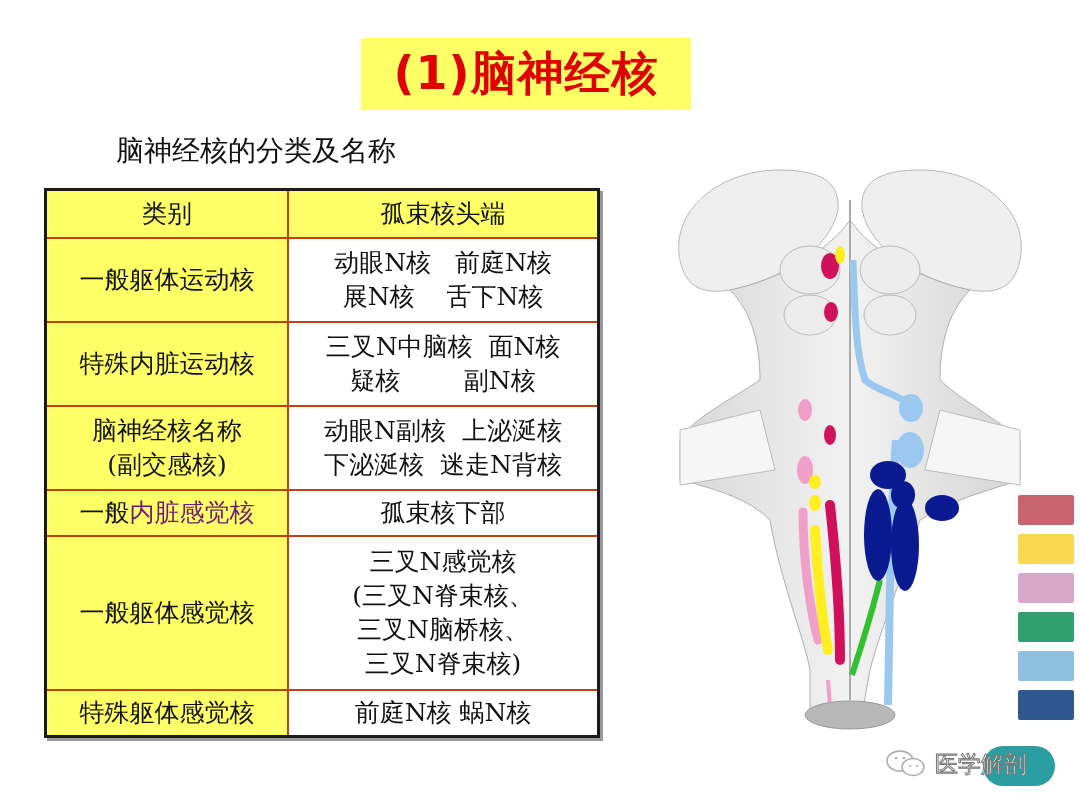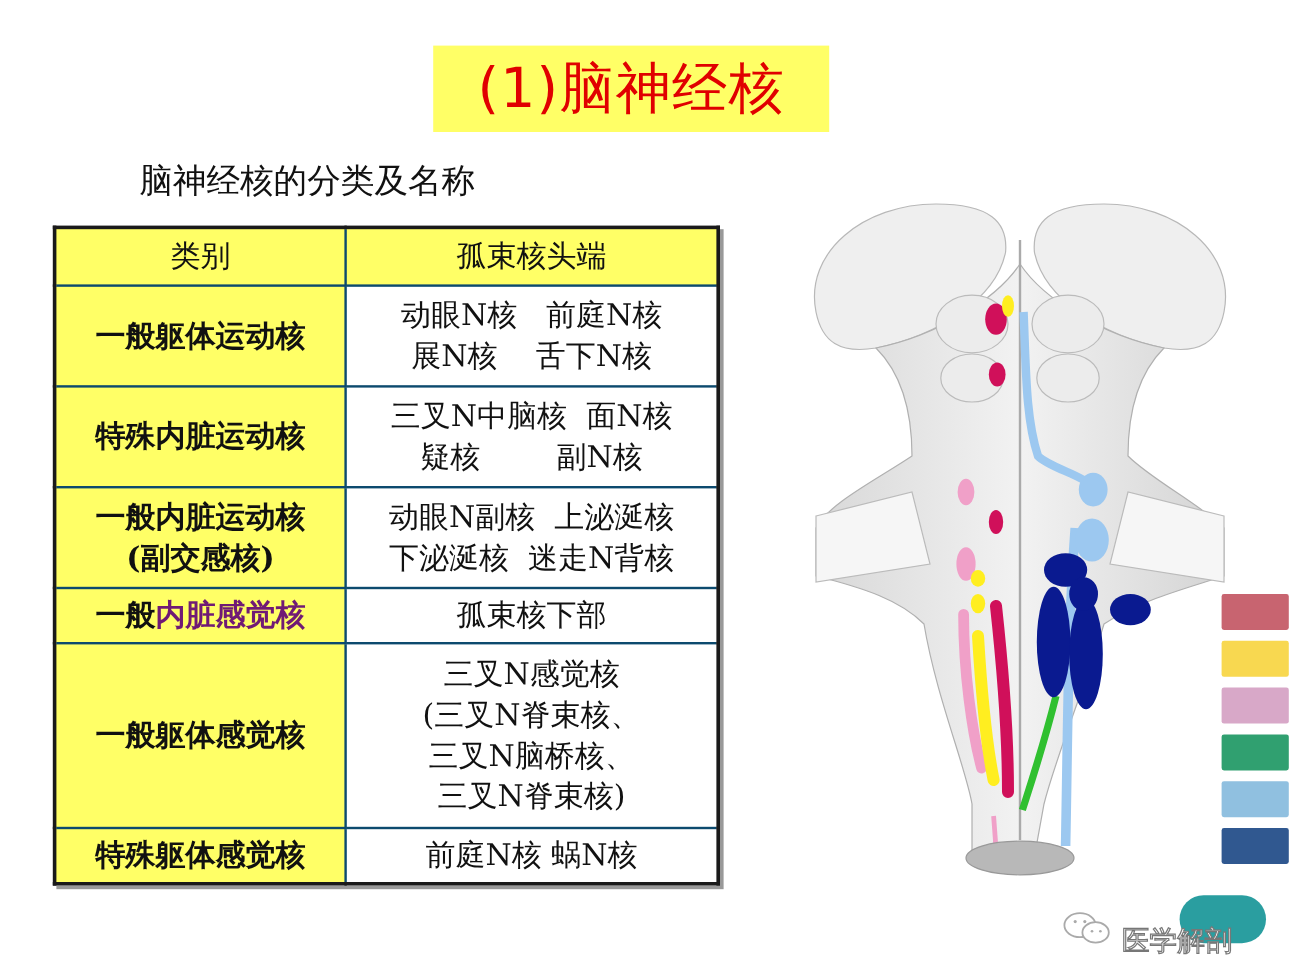--- a/index.html
+++ b/index.html
@@ -1,35 +1,35 @@
 <!DOCTYPE html>
 <html><head>
 <meta charset="utf-8">
 <style>
   html, body { margin:0; padding:0; }
   body { width:1080px; height:810px; background:#ffffff; position:relative; overflow:hidden;
          font-family:"DejaVu Sans", sans-serif; }
   .title-box { position:absolute; left:361px; top:38px; width:330px; height:72px; background:#ffff66;
                display:flex; align-items:center; justify-content:center; }
-  .title-box span { color:#e00000; font-size:46px; font-weight:normal; font-family:"DejaVu Sans", sans-serif; letter-spacing:1px; }
+  .title-box span { color:#e00000; font-size:46px; font-weight:bold; font-family:"DejaVu Sans", sans-serif; letter-spacing:1px; }
   .subtitle { position:absolute; left:116px; top:132px; font-size:28px; color:#111; font-family:"DejaVu Sans", sans-serif; }
   table.nuclei { position:absolute; left:44px; top:188px; width:556px; border-collapse:collapse;
                  border:3px solid #1a1a1a; box-shadow:3px 3px 0 #999; }
-  table.nuclei td, table.nuclei th { border:2px solid #0c4a6e; text-align:center; vertical-align:middle;
+  table.nuclei td, table.nuclei th { border:2px solid #c2410c; text-align:center; vertical-align:middle;
                  font-family:"DejaVu Serif", serif; font-size:25px; color:#111; padding:0; line-height:34px; }
   table.nuclei th { background:#ffff66; font-weight:normal; height:46px; }
-  table.nuclei td.cat { background:#ffff66; width:240px;font-weight:bold; }
+  table.nuclei td.cat { background:#ffff66; width:240px; }
   table.nuclei td.names { background:#fff; }
   .blue { color:#701a75; }
   .line { display:block; white-space:pre; }
   .illus { position:absolute; left:660px; top:140px; width:380px; height:590px; }
   .legend { position:absolute; left:1018px; top:495px; }
   .legend .sw { width:56px; height:30px; margin-bottom:9px; border-radius:2px; }
   .wm { position:absolute; left:885px; top:748px; display:flex; align-items:center; }
-  .wm .txt { font-size:23px; color:#fff; -webkit-text-stroke:1px #777; font-family:"DejaVu Sans", sans-serif; margin-left:6px; position:relative; z-index:2;margin-top:21px; }
+  .wm .txt { font-size:23px; color:#fff; -webkit-text-stroke:1px #777; font-family:"DejaVu Sans", sans-serif; margin-left:6px; position:relative; z-index:2; }
   .wm .bubble { position:absolute; left:98px; top:-2px; width:72px; height:40px; background:#2a9ea0; border-radius:20px; z-index:1; }
 </style>
 </head>
 <body>
 
 <div class="title-box">
   <span>(1)脑神经核</span>
 </div>
 <div class="subtitle">脑神经核的分类及名称</div>
 
@@ -48,21 +48,21 @@
   </tr>
   <tr style="height:84px">
     <td class="cat">特殊内脏运动核</td>
     <td class="names">
       <span class="line">三叉N中脑核  面N核</span>
       <span class="line">疑核        副N核</span>
     </td>
   </tr>
   <tr style="height:84px">
     <td class="cat">
-      <span class="line">一般内脏运动核</span>
+      <span class="line">脑神经核名称</span>
       <span class="line">(副交感核)</span>
     </td>
     <td class="names">
       <span class="line">动眼N副核  上泌涎核</span>
       <span class="line">下泌涎核  迷走N背核</span>
     </td>
   </tr>
   <tr style="height:46px">
     <td class="cat">
       <span>一般</span><span class="blue">内脏感觉核</span>

